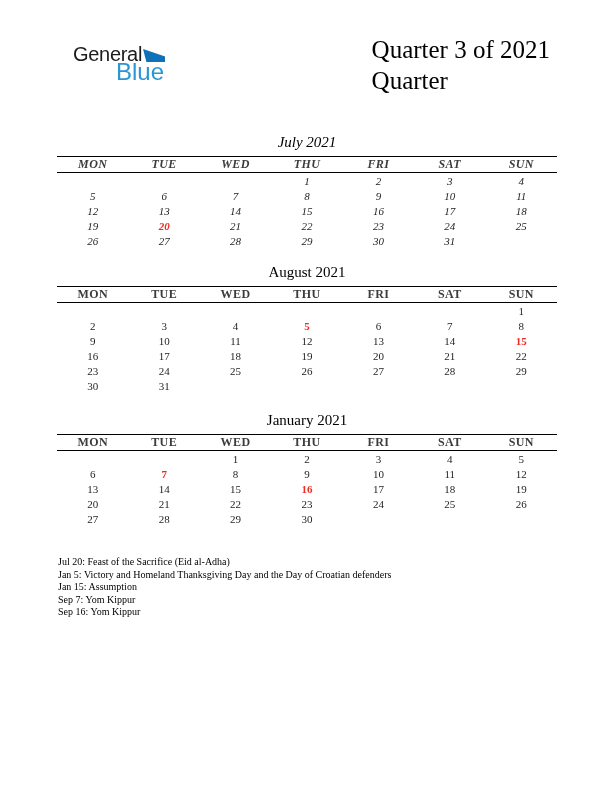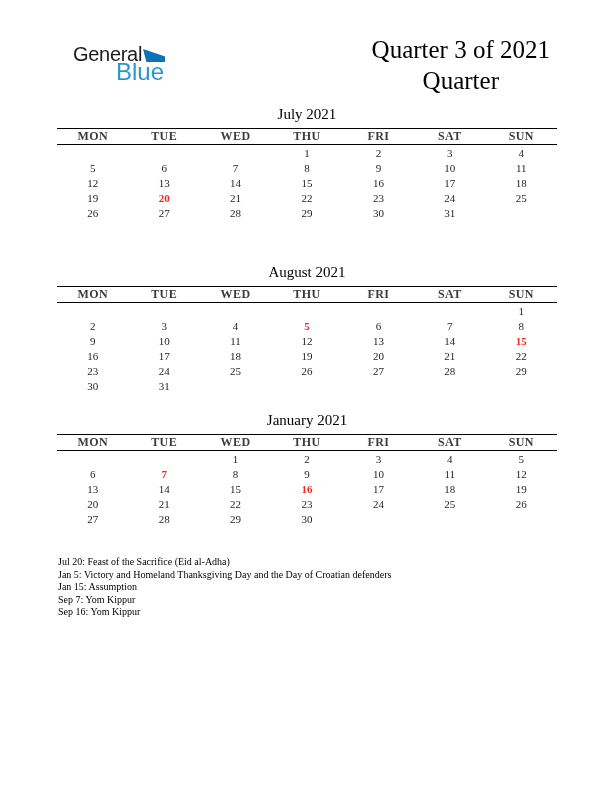--- a/index.html
+++ b/index.html
@@ -29,26 +29,26 @@
     clip-path:polygon(0 0, 100% 58%, 100% 100%, 15% 100%);
   }
   .logo-line2{
     text-align:right;font-size:24px;line-height:18px;margin-top:-2px;
     color:var(--logo-text-blue,#2a97d4);padding-right:1px;
   }
 
   
   .doc-title{
     position:absolute;top:34px;right:62px;
-    text-align:center;font-size:25px;line-height:31px;color:#000;
+    text-align:left;font-size:25px;line-height:31px;color:#000;
   }
 
   
   .month{position:absolute;left:57px;width:500px;}
-  .month-0{top:104px;}
+  .month-0{top:132px;font-style:italic;}
   .month-1{top:262px;}
   .month-2{top:410px;}
   .month-title{
     text-align:center;font-size:15px;line-height:20px;color:#000;
     margin-bottom:4px;
   }
   table.cal{width:100%;border-collapse:collapse;table-layout:fixed;}
   .cal th{
     border-top:1px solid #000;border-bottom:1px solid #000;
     font-size:12px;font-weight:bold;color:#3c3c3c;

